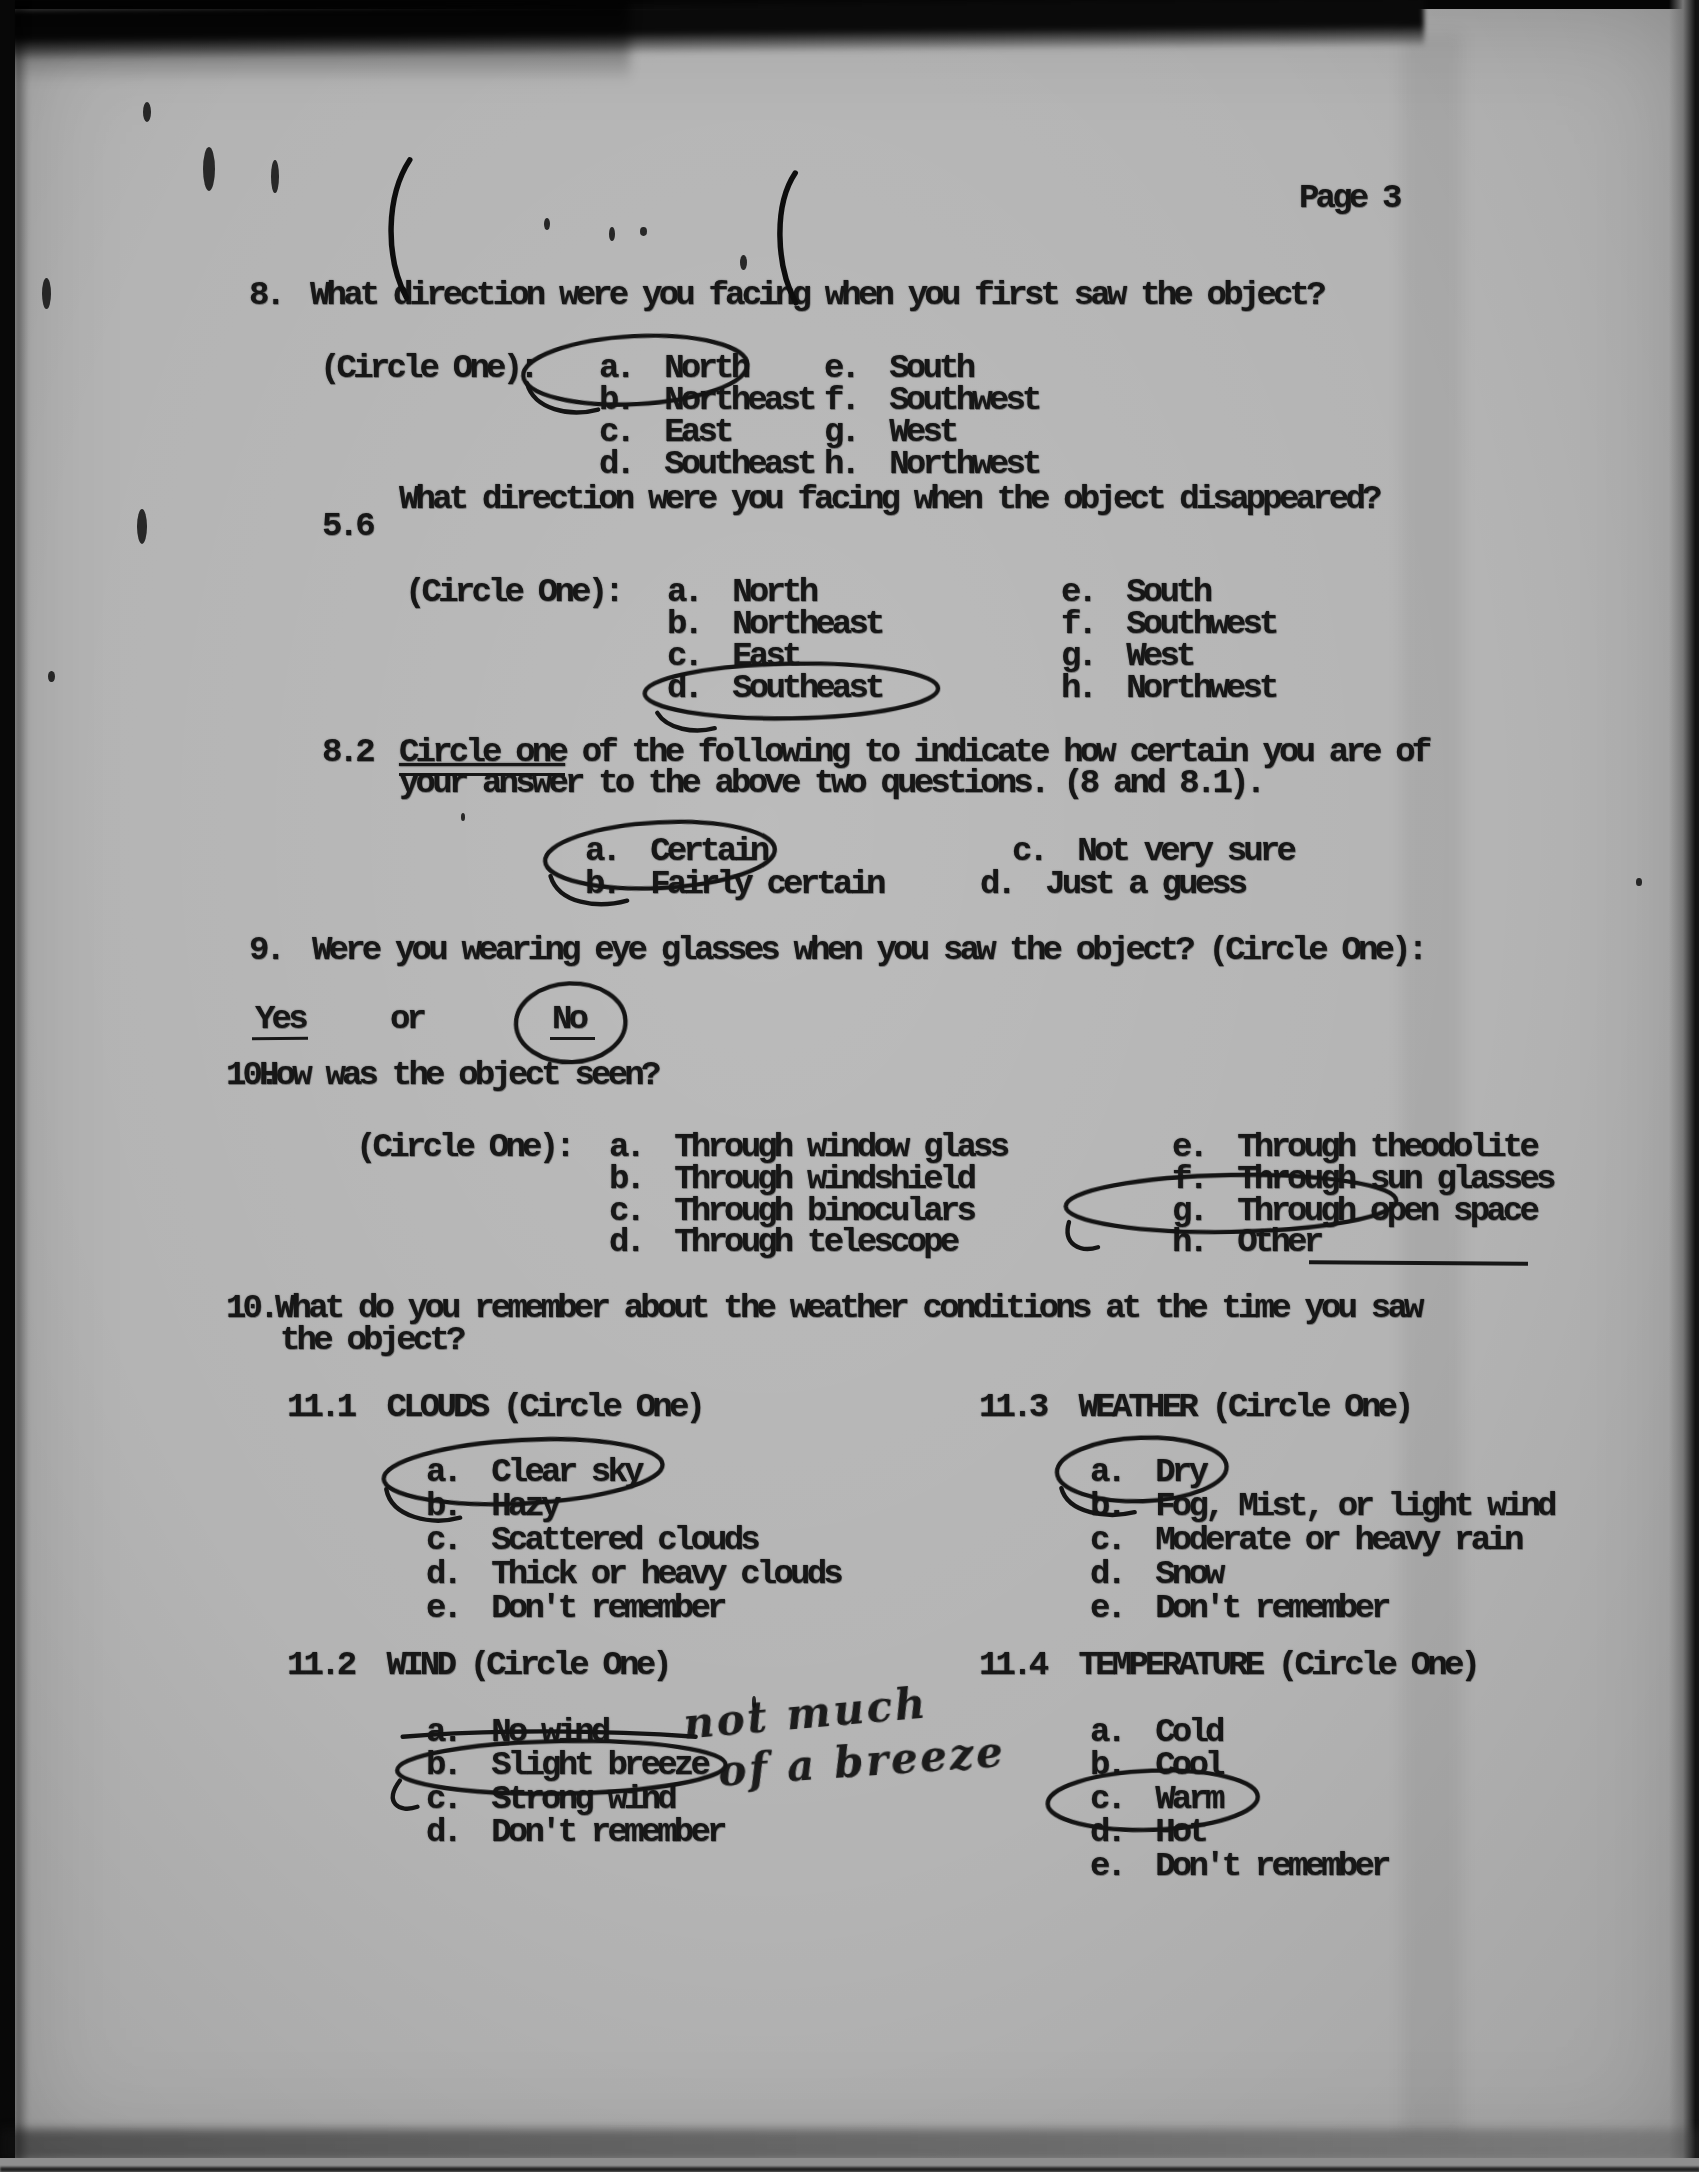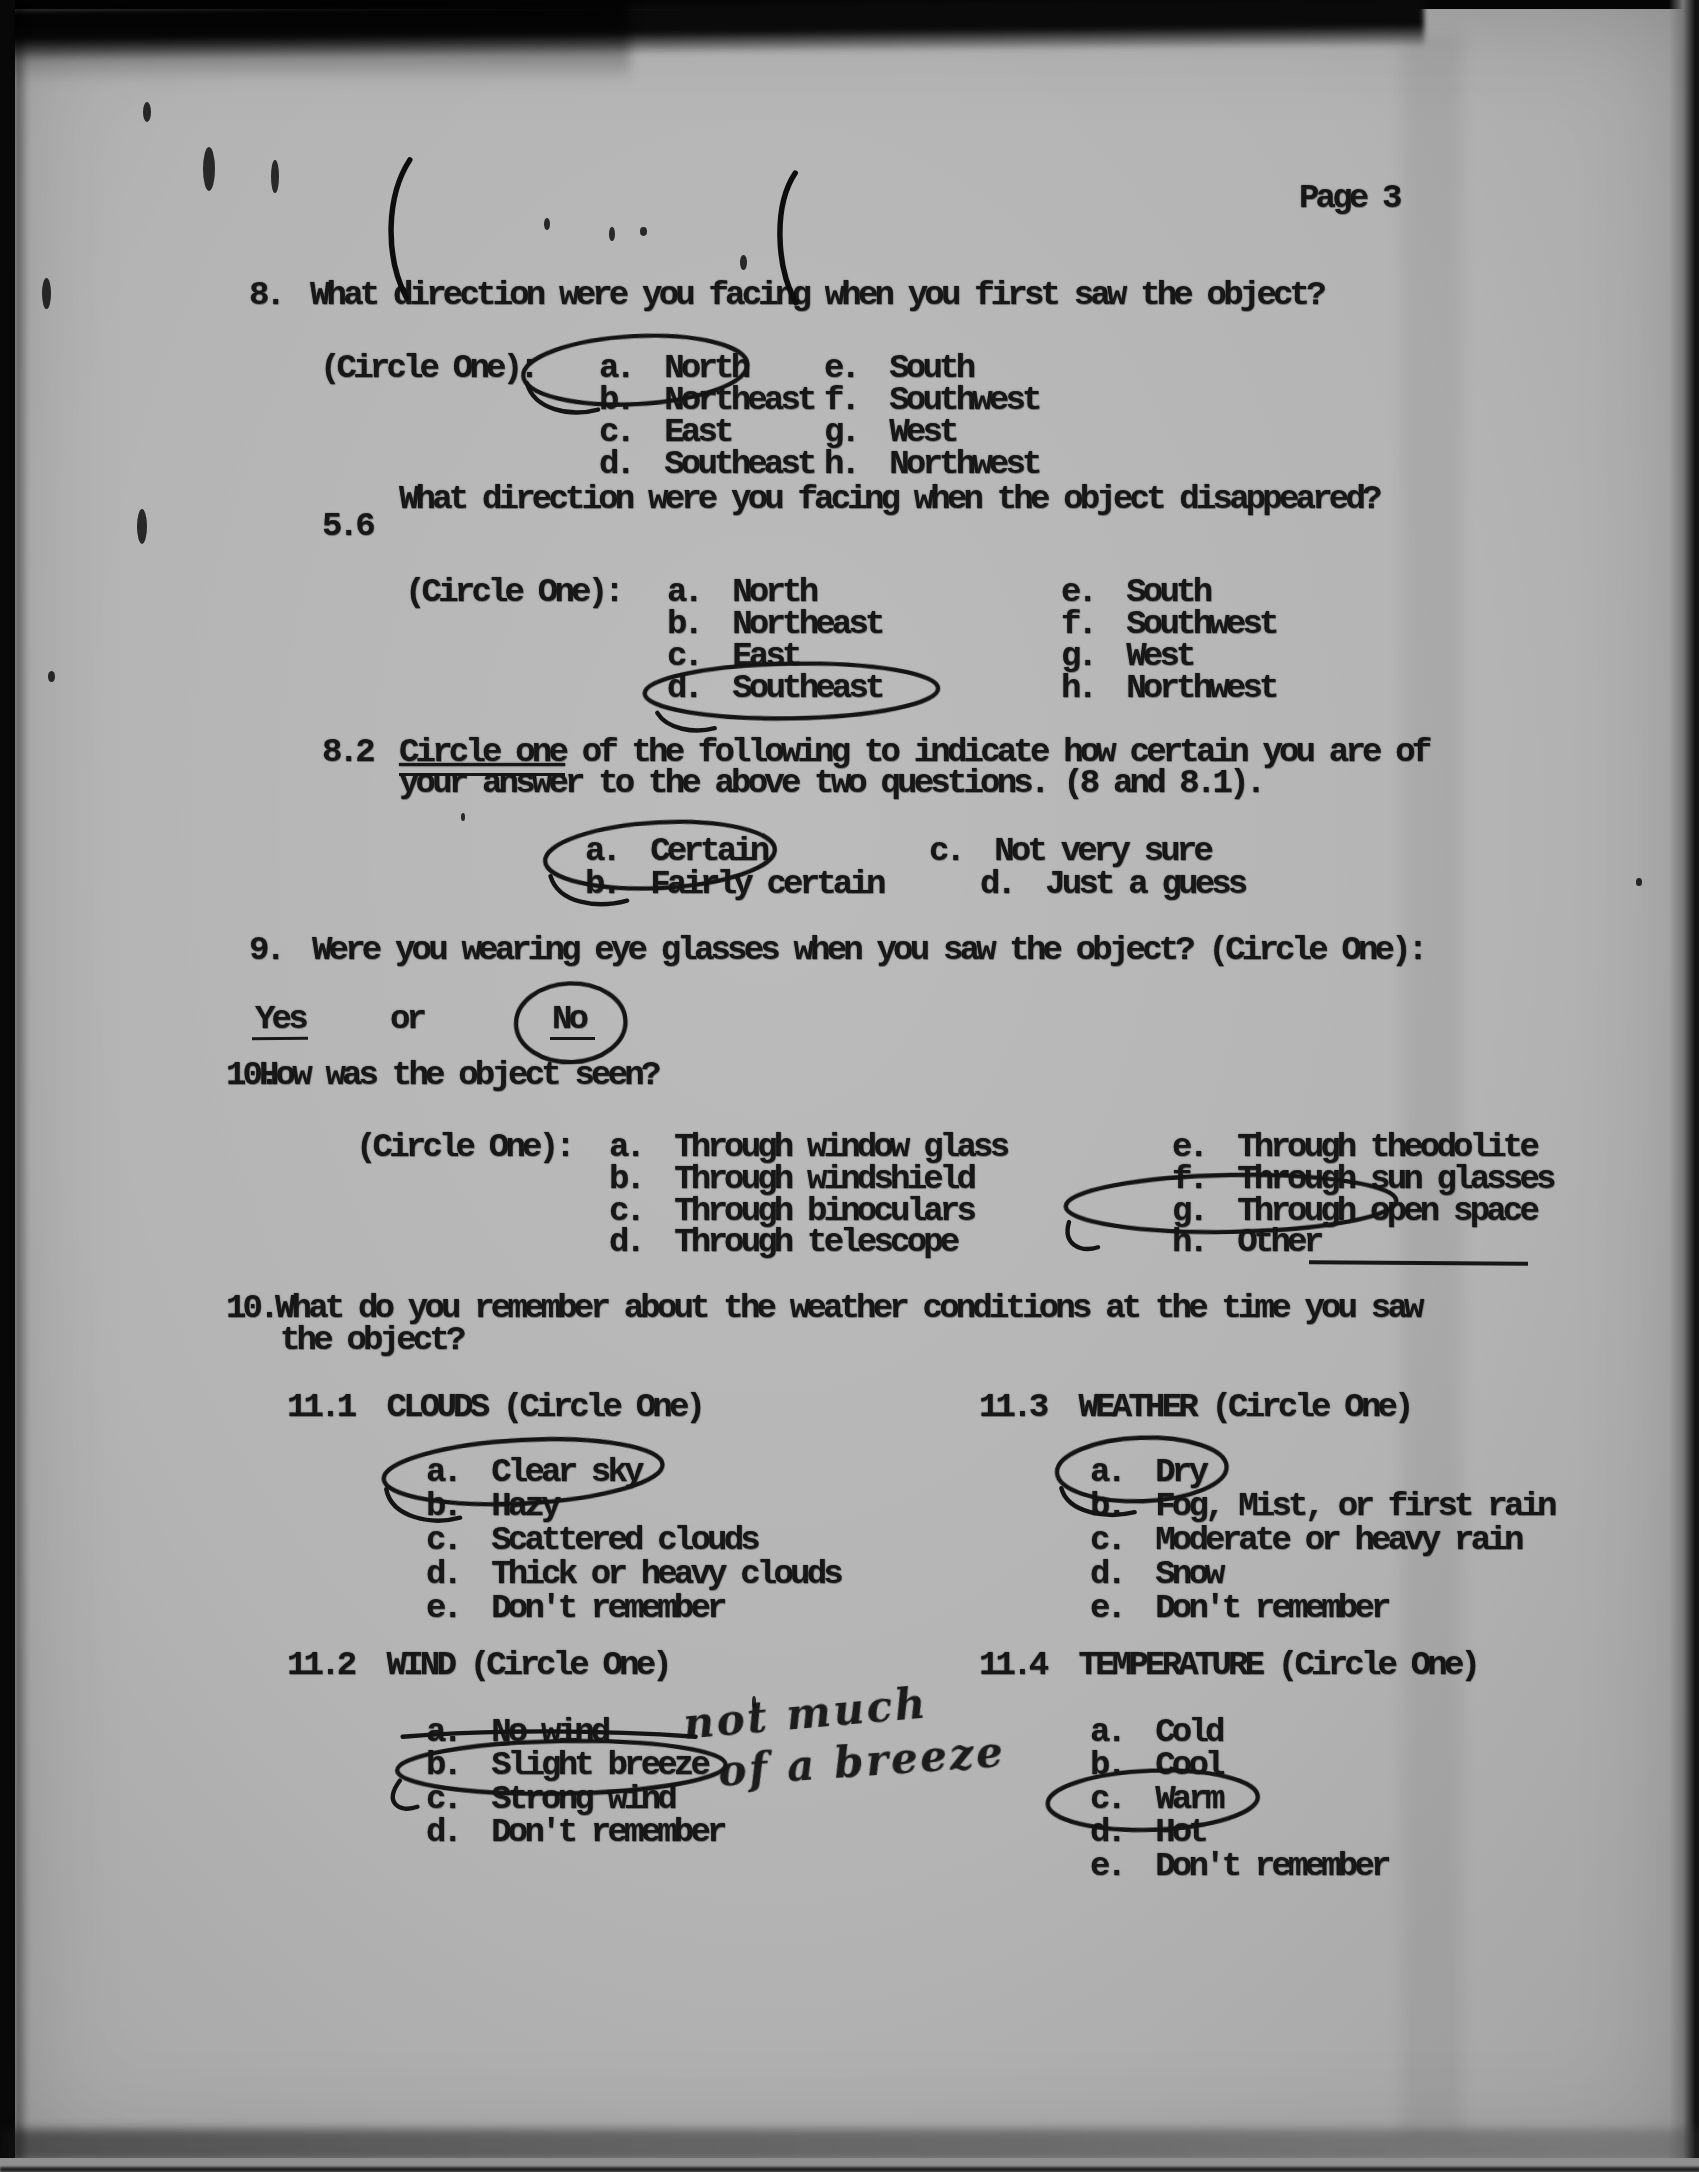--- a/index.html
+++ b/index.html
@@ -71,21 +71,21 @@
     <div class="tw" style="left:1061px;top:669px"><span>h.</span><span class="g"></span><span>Northwest</span></div>
   </div>
 
   <div>
     <div class="tw" style="left:322px;top:733px">8.2</div>
     <div class="tw" style="left:399px;top:733px"><span class="uline">Circle one</span><span> of the following to indicate how certain you are of</span></div>
     <div class="tw" style="left:399px;top:764px">your answer to the above two questions.  (8 and 8.1).</div>
 
     <div class="tw" style="left:585px;top:832px"><span>a.</span><span class="g"></span><span>Certain</span></div>
     <div class="tw" style="left:585px;top:865px"><span>b.</span><span class="g"></span><span>Fairly certain</span></div>
-    <div class="tw" style="left:929px;top:832px"><span>c.</span><span class="g"></span><span>Not very sure</span></div>
+    <div class="tw" style="left:1012px;top:832px"><span>c.</span><span class="g"></span><span>Not very sure</span></div>
     <div class="tw" style="left:980px;top:865px"><span>d.</span><span class="g"></span><span>Just a guess</span></div>
   </div>
 
   <div>
     <div class="tw" style="left:249px;top:931px">9.</div>
     <div class="tw" style="left:312px;top:931px">Were you wearing eye glasses when you saw the object?  (Circle One):</div>
     <div class="tw" style="left:255px;top:1000px">Yes</div>
     <div class="tw" style="left:390px;top:1000px">or</div>
     <div class="tw" style="left:552px;top:1000px">No</div>
     <div class="stroke" style="left:252px;top:1037px;width:56px;height:3.3px;transform:rotate(-0.5deg)"></div>
@@ -115,21 +115,21 @@
 
     <div class="tw" style="left:287px;top:1388px;white-space:pre">11.1  CLOUDS (Circle One)</div>
     <div class="tw" style="left:426px;top:1453px"><span>a.</span><span class="g"></span><span>Clear sky</span></div>
     <div class="tw" style="left:426px;top:1487px"><span>b.</span><span class="g"></span><span>Hazy</span></div>
     <div class="tw" style="left:426px;top:1521px"><span>c.</span><span class="g"></span><span>Scattered clouds</span></div>
     <div class="tw" style="left:426px;top:1555px"><span>d.</span><span class="g"></span><span>Thick or heavy clouds</span></div>
     <div class="tw" style="left:426px;top:1589px"><span>e.</span><span class="g"></span><span>Don't remember</span></div>
 
     <div class="tw" style="left:979px;top:1388px;white-space:pre">11.3  WEATHER (Circle One)</div>
     <div class="tw" style="left:1090px;top:1453px"><span>a.</span><span class="g"></span><span>Dry</span></div>
-    <div class="tw" style="left:1090px;top:1487px"><span>b.</span><span class="g"></span><span>Fog, Mist, or first rain</span></div>
+    <div class="tw" style="left:1090px;top:1487px"><span>b.</span><span class="g"></span><span>Fog, Mist, or light wind</span></div>
     <div class="tw" style="left:1090px;top:1521px"><span>c.</span><span class="g"></span><span>Moderate or heavy rain</span></div>
     <div class="tw" style="left:1090px;top:1555px"><span>d.</span><span class="g"></span><span>Snow</span></div>
     <div class="tw" style="left:1090px;top:1589px"><span>e.</span><span class="g"></span><span>Don't remember</span></div>
 
     <div class="tw" style="left:287px;top:1646px;white-space:pre">11.2  WIND (Circle One)</div>
     <div class="tw" style="left:426px;top:1713px"><span>a.</span><span class="g"></span><span>No wind</span></div>
     <div class="tw" style="left:426px;top:1746px"><span>b.</span><span class="g"></span><span>Slight breeze</span></div>
     <div class="tw" style="left:426px;top:1780px"><span>c.</span><span class="g"></span><span>Strong wind</span></div>
     <div class="tw" style="left:426px;top:1813px"><span>d.</span><span class="g"></span><span>Don't remember</span></div>
 

